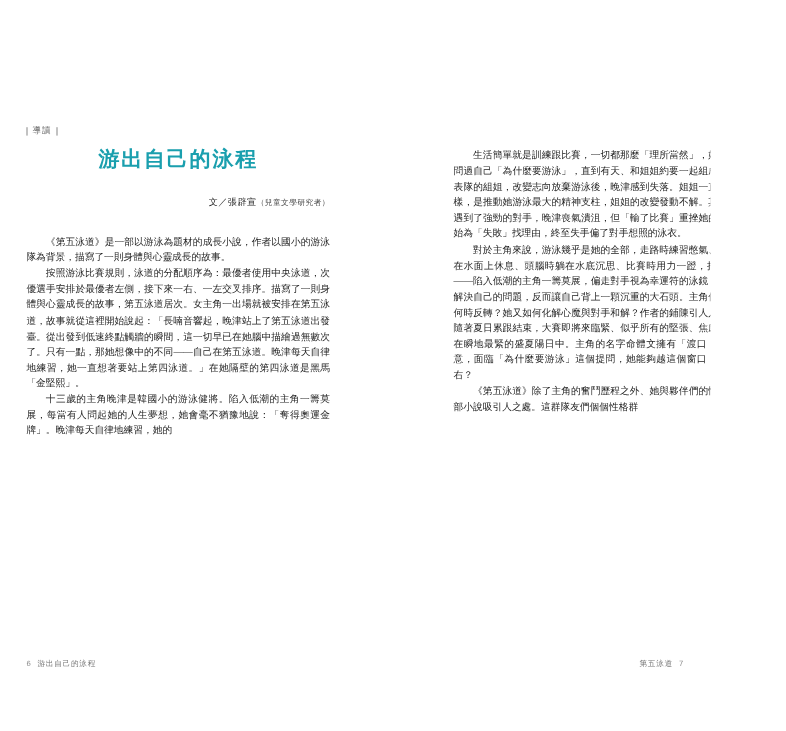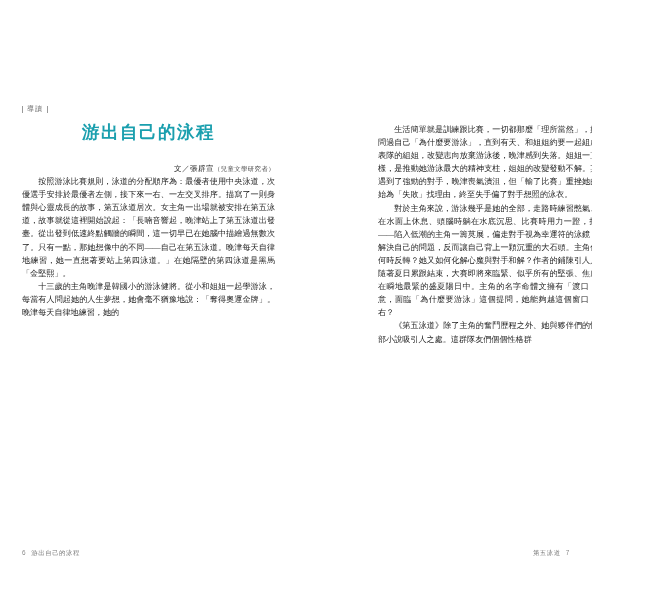--- a/index.html
+++ b/index.html
@@ -109,22 +109,23 @@
     <span class="bar"></span>
     <span>導讀</span>
     <span class="bar"></span>
   </div>
 
   <div class="col col-left">
     <h1 class="title">游出自己的泳程</h1>
     <div class="byline">
       <span>文／</span><span>張辟宣</span><span class="affil">（兒童文學研究者）</span>
     </div>
+    <p class="body-p first">《第五泳道》是一部以游泳為題材的成長小說，作者以國小的游泳隊為背景，描寫了一則身體與心靈成長的故事。</p>
     <p class="body-p">按照游泳比賽規則，泳道的分配順序為：最優者使用中央泳道，次優選手安排於最優者左側，接下來一右、一左交叉排序。描寫了一則身體與心靈成長的故事，第五泳道居次。女主角一出場就被安排在第五泳道，故事就從這裡開始說起：「長喃音響起，晚津站上了第五泳道出發臺。從出發到低速終點觸牆的瞬間，這一切早已在她腦中描繪過無數次了。只有一點，那她想像中的不同——自己在第五泳道。晚津每天自律地練習，她一直想著要站上第四泳道。」在她隔壁的第四泳道是黑馬「金堅熙」。</p>
-    <p class="body-p">十三歲的主角晚津是韓國小的游泳健將。從小和姐姐一起學游泳，每當有人問起她的人生夢想，她會毫不猶豫地說：「奪得奧運金牌」。晚津每天自律地練習，她的</p>
+    <p class="body-p">十三歲的主角晚津是韓國小的游泳健將。陷入低潮的主角一籌莫展，每當有人問起她的人生夢想，她會毫不猶豫地說：「奪得奧運金牌」。晚津每天自律地練習，她的</p>
   </div>
 
   <div class="col col-right">
     <p class="body-p first">生活簡單就是訓練跟比賽，一切都那麼「理所當然」，她從來沒有問過自己「為什麼要游泳」，直到有天、和姐姐約要一起組成為國家代表隊的組姐，改變志向放棄游泳後，晚津感到失落。姐姐一直是她的榜樣，是推動她游泳最大的精神支柱，姐姐的改變發動不解。其次，晚津遇到了強勁的對手，晚津喪氣潰沮，但「輸了比賽」重挫她的自信，開始為「失敗」找理由，終至失手偏了對手想照的泳衣。</p>
     <p class="body-p">對於主角來說，游泳幾乎是她的全部，走路時練習憋氣、疲憊時躺在水面上休息、頭腦時躺在水底沉思、比賽時用力一蹬，把她飛出去——陷入低潮的主角一籌莫展，偏走對手視為幸運符的泳鏡，不但沒有解決自己的問題，反而讓自己背上一顆沉重的大石頭。主角低落的心情何時反轉？她又如何化解心魔與對手和解？作者的鋪陳引人入勝，尤其隨著夏日累跟結束，大賽即將來臨緊、似乎所有的堅張、焦慮和糾結都在瞬地最緊的盛夏陽日中。主角的名字命體文擁有「渡口・津渡」之意，面臨「為什麼要游泳」這個提問，她能夠越這個窗口，接下來一右？</p>
     <p class="body-p">《第五泳道》除了主角的奮鬥歷程之外、她與夥伴們的情誼也是這部小說吸引人之處。這群隊友們個個性格群</p>
   </div>
 
   <div class="footer footer-left">
     <span class="num">6</span>

